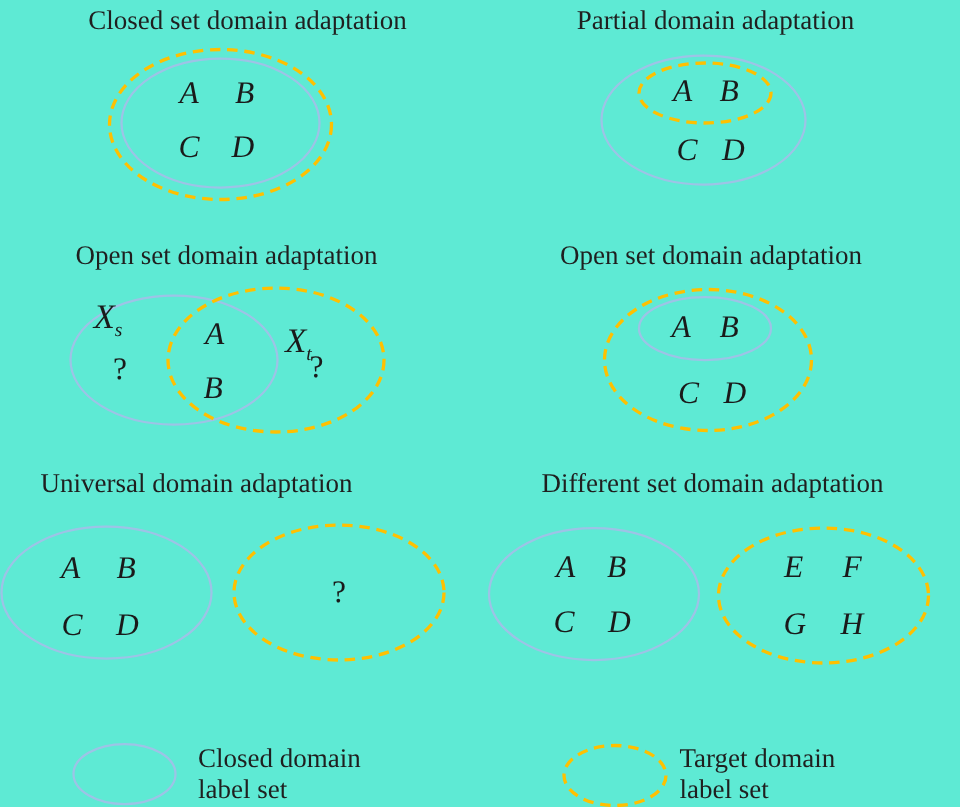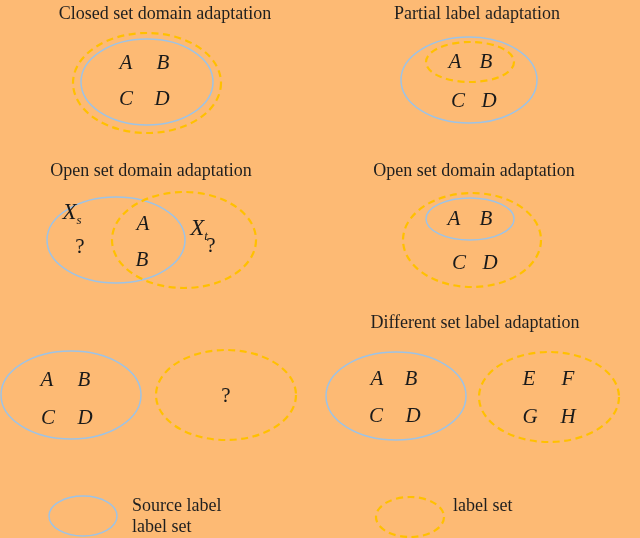--- a/index.html
+++ b/index.html
@@ -1,20 +1,20 @@
 <!DOCTYPE html>
 <html><head>
 <meta charset="utf-8">
 <style>
   html, body { margin: 0; padding: 0; background: #ffffff; }
   .canvas {
     position: relative;
     width: 640px;
     height: 538px;
-    background: #fdba74;
+    background: #5eead4;
     overflow: hidden;
     font-family: "Liberation Serif", serif;
     color: #1a1a1a;
   }
   .layer { position: absolute; left: 0; top: 0; }
   .ttl {
     position: absolute;
     transform: translateX(-50%);
     font-size: 18px;
     white-space: nowrap;
@@ -76,24 +76,25 @@
     <ellipse class="tgt" cx="226" cy="395" rx="70" ry="45" stroke="#FFC000"></ellipse>
 
     <ellipse class="src" cx="396" cy="396" rx="70" ry="44" stroke="#9DC3E6"></ellipse>
     <ellipse class="tgt" cx="549" cy="397" rx="70" ry="45" stroke="#FFC000"></ellipse>
 
     <ellipse class="src" cx="83" cy="516" rx="34" ry="20" stroke="#9DC3E6"></ellipse>
     <ellipse class="tgt" cx="410" cy="517" rx="34" ry="20" stroke="#FFC000"></ellipse>
   </svg>
 
   <div class="ttl" style="left:165px; top:3px">Closed set domain adaptation</div>
-  <div class="ttl" style="left:477px; top:3px">Partial label adaptation</div>
+  <div class="ttl" style="left:477px; top:3px">Partial domain adaptation</div>
   <div class="ttl" style="left:151px; top:160px">Open set domain adaptation</div>
   <div class="ttl" style="left:474px; top:160px">Open set domain adaptation</div>
-  <div class="ttl" style="left:475px; top:312px">Different set label adaptation</div>
+  <div class="ttl" style="left:131px; top:312px">Universal domain adaptation</div>
+  <div class="ttl" style="left:475px; top:312px">Different set domain adaptation</div>
 
   <span class="lt" style="left:126px; top:62px">A</span>
   <span class="lt" style="left:163px; top:62px">B</span>
   <span class="lt" style="left:126px; top:98px">C</span>
   <span class="lt" style="left:162px; top:98px">D</span>
 
   <span class="lt" style="left:455px; top:61px">A</span>
   <span class="lt" style="left:486px; top:61px">B</span>
   <span class="lt" style="left:458px; top:100px">C</span>
   <span class="lt" style="left:489px; top:100px">D</span>
@@ -119,20 +120,21 @@
   <span class="lt" style="left:377px; top:378px">A</span>
   <span class="lt" style="left:411px; top:378px">B</span>
   <span class="lt" style="left:376px; top:415px">C</span>
   <span class="lt" style="left:413px; top:415px">D</span>
   <span class="lt" style="left:529px; top:378px">E</span>
   <span class="lt" style="left:568px; top:378px">F</span>
   <span class="lt" style="left:530px; top:416px">G</span>
   <span class="lt" style="left:568px; top:416px">H</span>
 
   <div class="legend-text" style="left:132px; top:495px">
-    <div>Source label</div>
+    <div>Closed domain</div>
     <div>label set</div>
   </div>
   <div class="legend-text" style="left:453px; top:495px">
+    <div>Target domain</div>
     <div>label set</div>
   </div>
 
 </div>
 
 </body></html>

